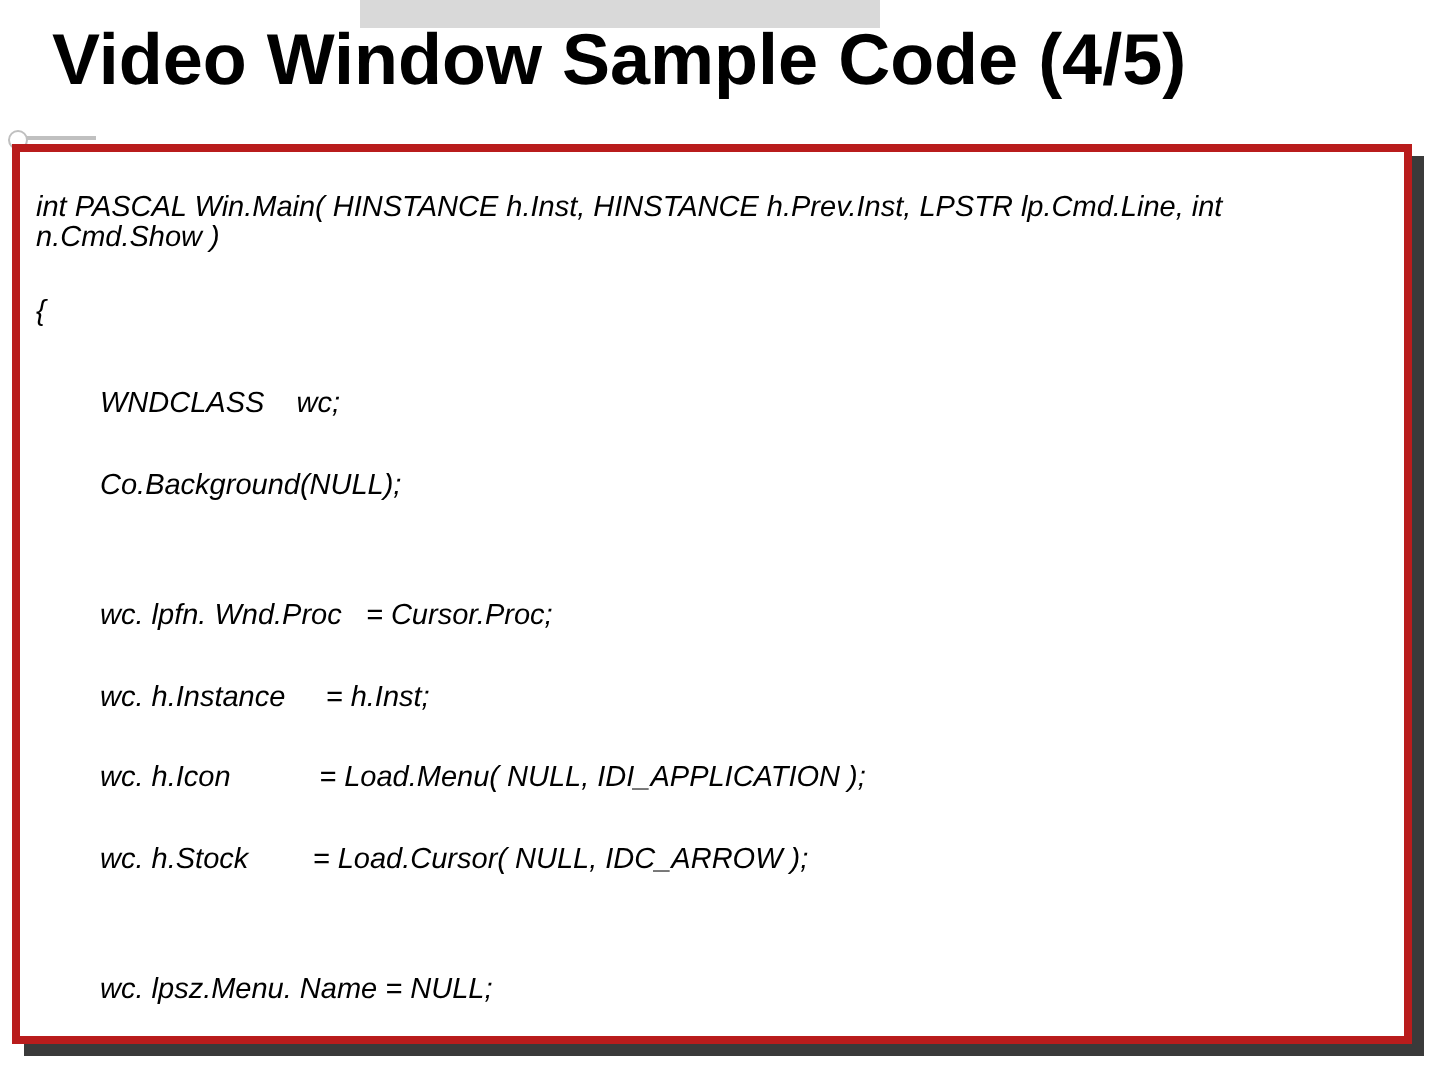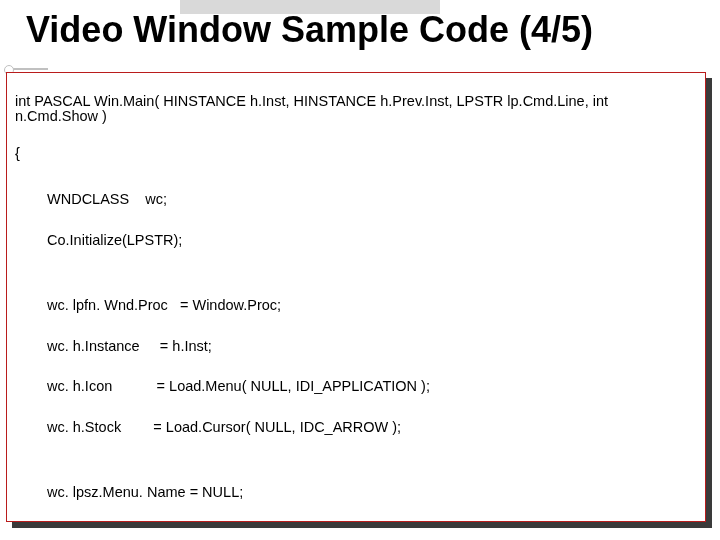--- a/index.html
+++ b/index.html
@@ -73,23 +73,24 @@
     bottom: -2px;
     background: #3a3a3a;
   }
   .codebox {
     position: absolute;
     top: 0;
     left: 0;
     right: 4px;
     bottom: 4px;
     background: #fff;
-    border: 1px solid #b91c1c;
+    border: 4px solid #b91c1c;
     box-sizing: border-box;
     padding: 6px 8px 8px 8px;
+    font-style: italic;
   }
   .code {
     font-family: Arial, Helvetica, sans-serif;
     font-size: 14.5px;
     line-height: 1.05;
     color: #000;
     white-space: pre;
   }
   .code .sig {
     white-space: normal;
@@ -111,23 +112,23 @@
   <div class="accent-line"></div>
 
   <div class="codebox-wrap">
     <div class="codebox-shadow"></div>
     <div class="codebox">
       <div class="code">
 <span class="sig">int PASCAL Win.Main( HINSTANCE h.Inst, HINSTANCE h.Prev.Inst, LPSTR  lp.Cmd.Line,      int n.Cmd.Show )</span>
 <span class="gap-s"></span><span>{</span>
 <span class="gap-s"></span>
 <span class="gap"></span><span class="ind1">WNDCLASS    wc;</span>
-<span class="gap"></span><span class="ind1">Co.Initialize(LPSTR);</span>
+<span class="gap"></span><span class="ind1">Co.Background(NULL);</span>
 <span class="gap"></span>
-<span class="gap"></span><span class="ind1">wc. lpfn. Wnd.Proc   = Window.Proc;</span>
+<span class="gap"></span><span class="ind1">wc. lpfn. Wnd.Proc   = Cursor.Proc;</span>
 <span class="gap"></span><span class="ind1">wc. h.Instance     = h.Inst;</span>
 <span class="gap"></span><span class="ind1">wc. h.Icon           = Load.Menu( NULL, IDI_APPLICATION );</span>
 <span class="gap"></span><span class="ind1">wc. h.Stock        = Load.Cursor( NULL, IDC_ARROW );</span>
 <span class="gap"></span>
 <span class="gap"></span><span class="ind1">wc. lpsz.Menu. Name = NULL;</span>
 
 
 
       </div>
     </div>

